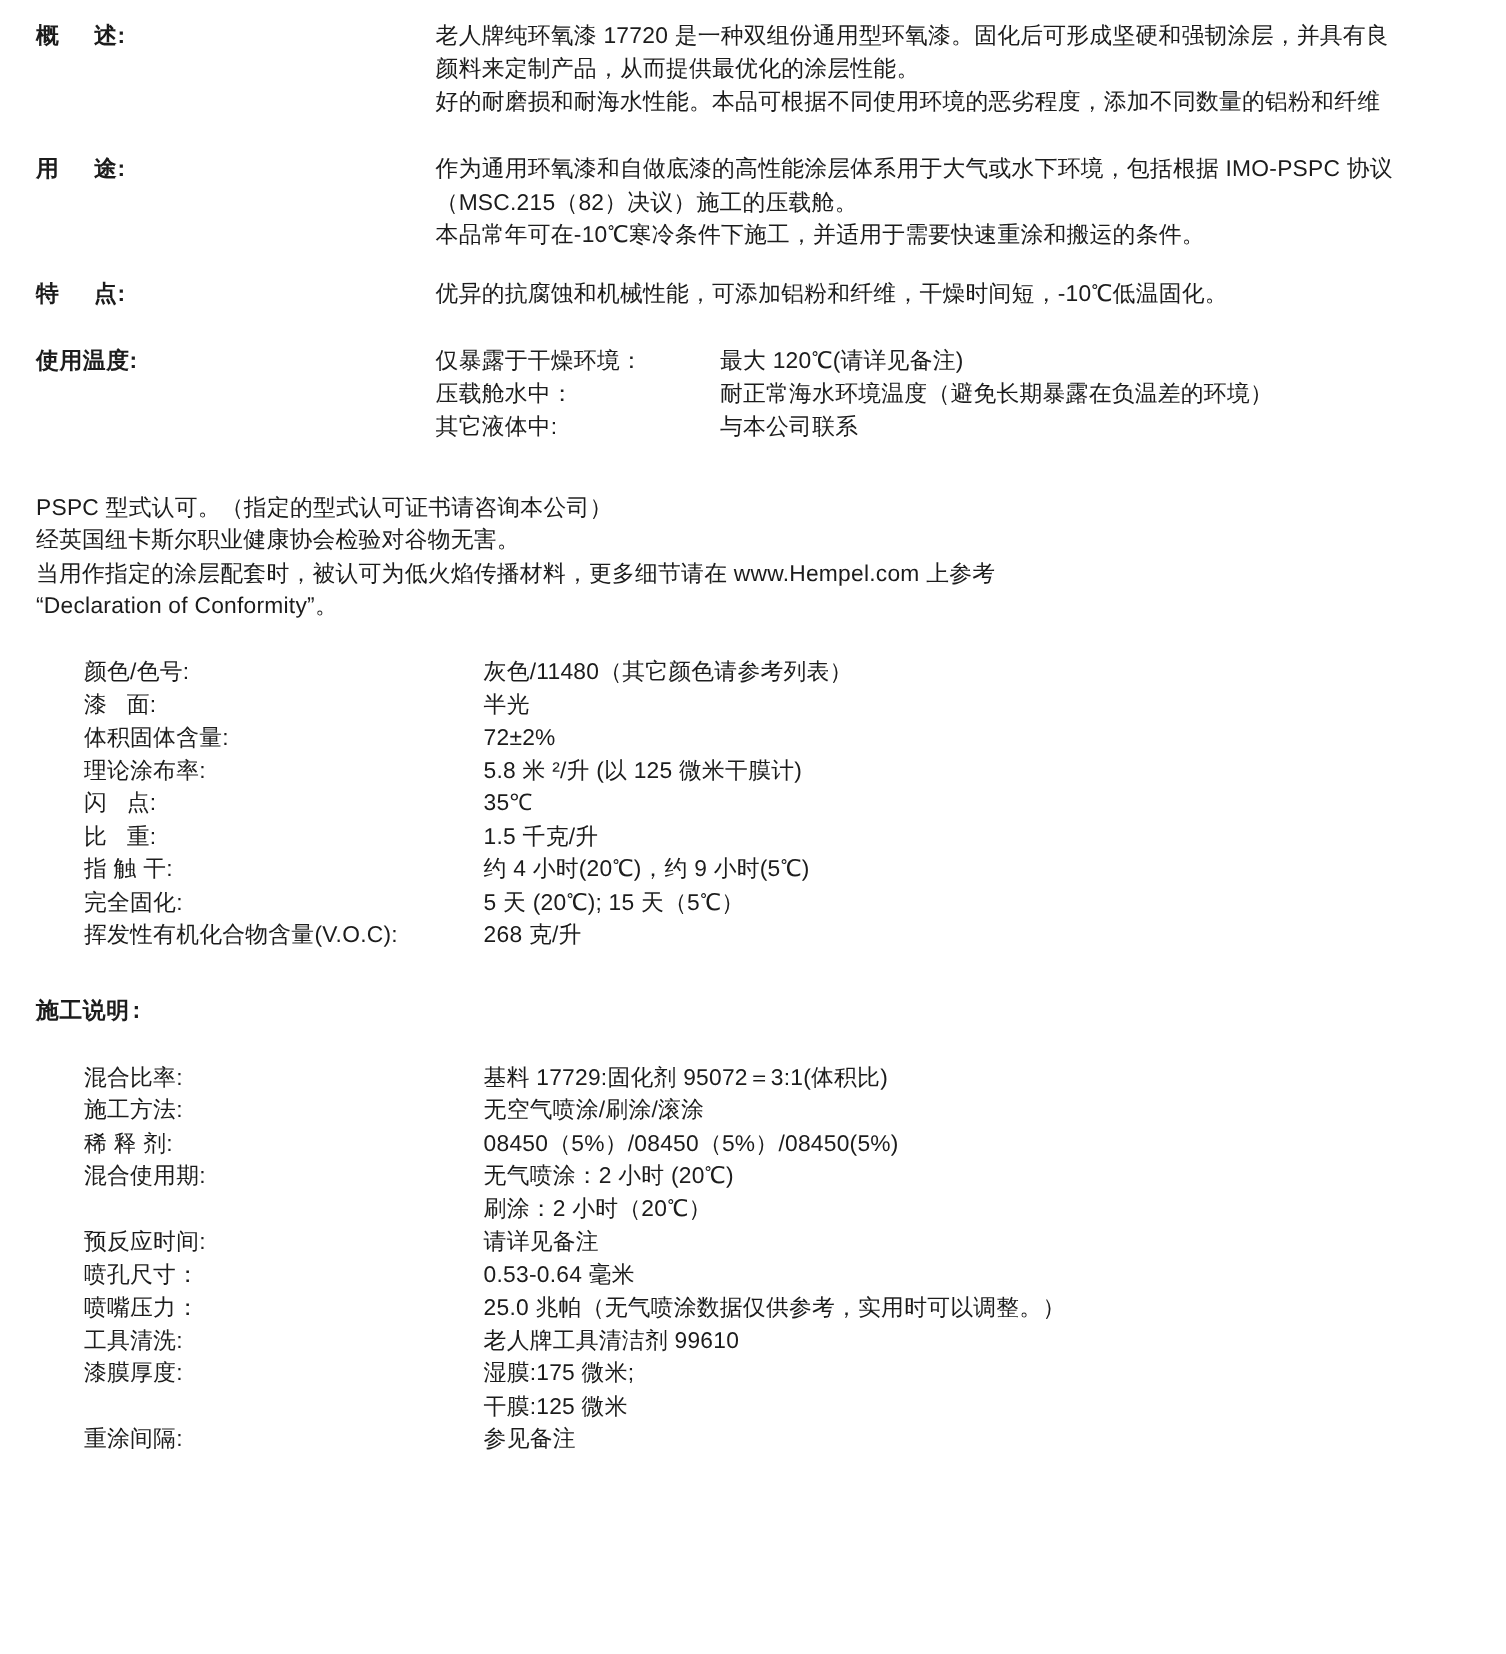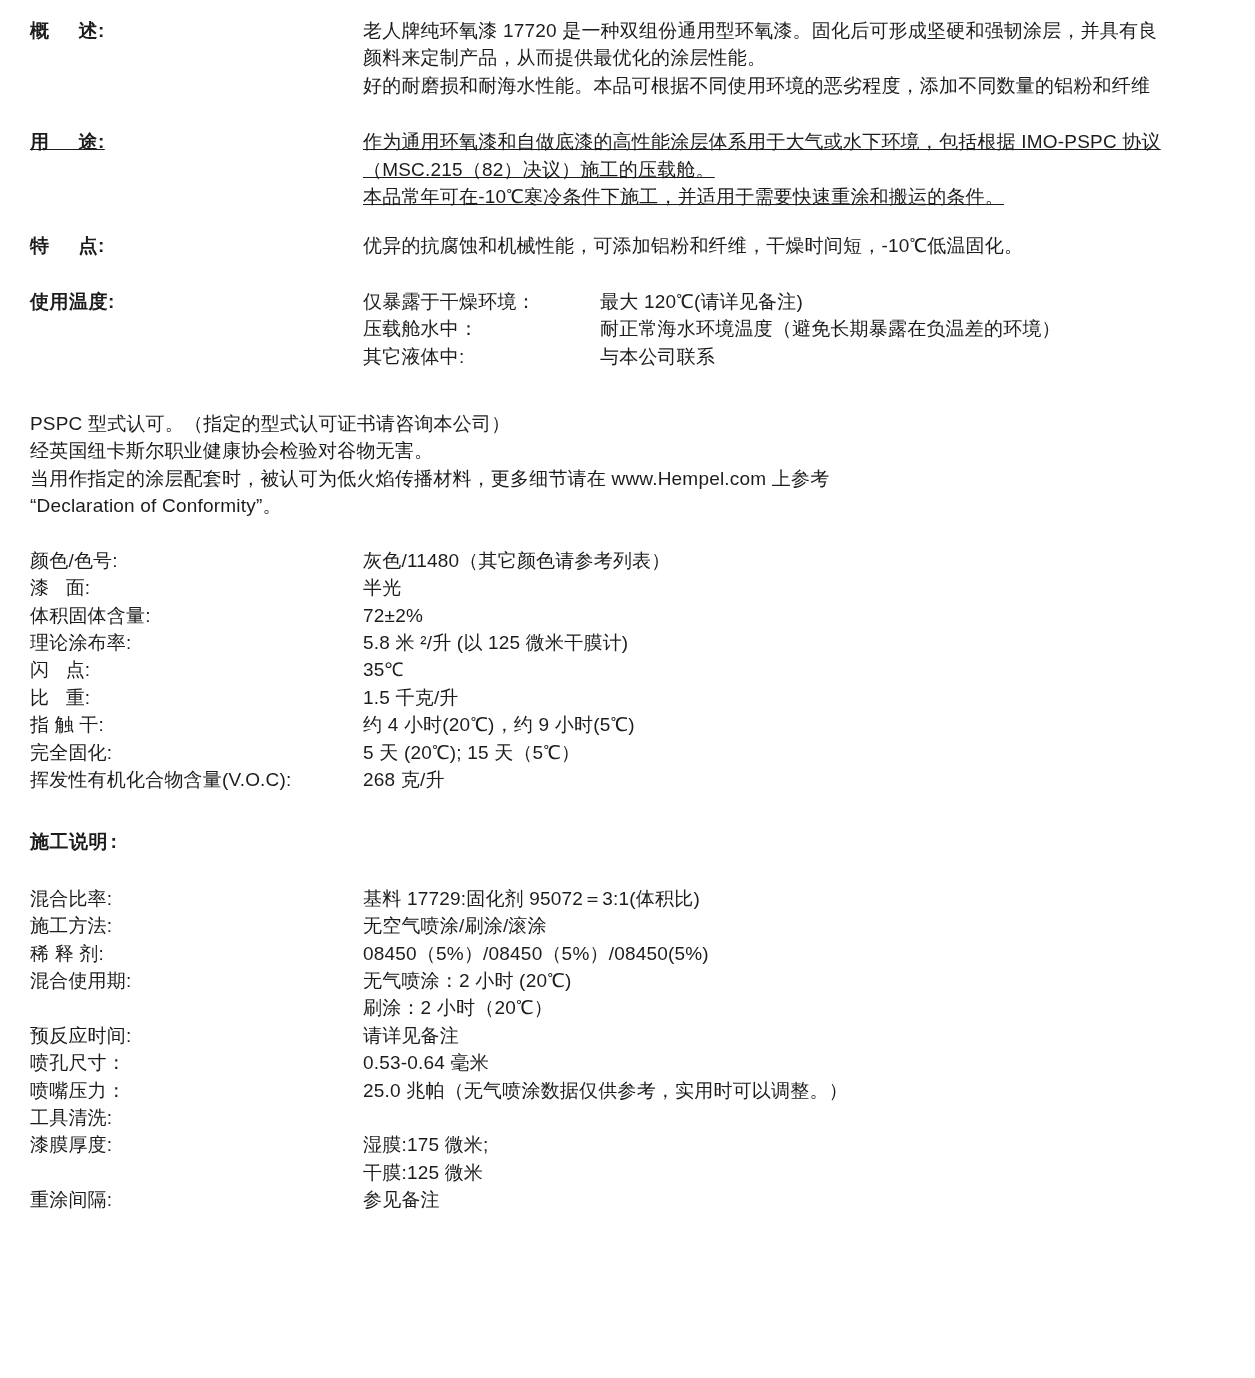--- a/index.html
+++ b/index.html
@@ -39,27 +39,28 @@
   }
   .sec-label {
     font-weight: bold;
     font-size: 19px;
     line-height: 27.4px;
     white-space: pre;
     letter-spacing: 0.5px;
   }
   .param-label {
     font-weight: normal;
+    margin-left: 40px;
   }
   .sub-row { display: flex; }
   .sub-label { width: 237px; flex-shrink: 0; }
   .sub-value { flex: 1; min-width: 0; }
 
   
-  .mt-usage   { margin-top: 29px; text-decoration: underline; }
+  .mt-usage   { margin-top: 29px; }
   .mt-feat    { margin-top: 22px; }
   .mt-temp    { margin-top: 28px; }
   .mt-cert    { margin-top: 40px; }
   .mt-physh   { margin-top: 21px; }
   .mt-phys    { margin-top: 27px; }
   .mt-apph    { margin-top: 37px; font-family: Liberation Mono, monospace; }
   .mt-app     { margin-top: 27px; }
 </style>
 </head>
 <body>
@@ -202,20 +203,23 @@
       </div>
     </div>
     <div class="section">
       <div class="label-col line param-label">喷嘴压力：</div>
       <div class="content-col">
         <div class="line">25.0 兆帕（无气喷涂数据仅供参考，实用时可以调整。）</div>
       </div>
     </div>
     <div class="section">
       <div class="label-col line param-label">工具清洗:</div>
+      <div class="content-col">
+        <div class="line">老人牌工具清洁剂 99610</div>
+      </div>
     </div>
     <div class="section">
       <div class="label-col line param-label">漆膜厚度:</div>
       <div class="content-col">
         <div class="line">湿膜:175 微米;</div>
         <div class="line">干膜:125 微米</div>
       </div>
     </div>
     <div class="section">
       <div class="label-col line param-label">重涂间隔:</div>

